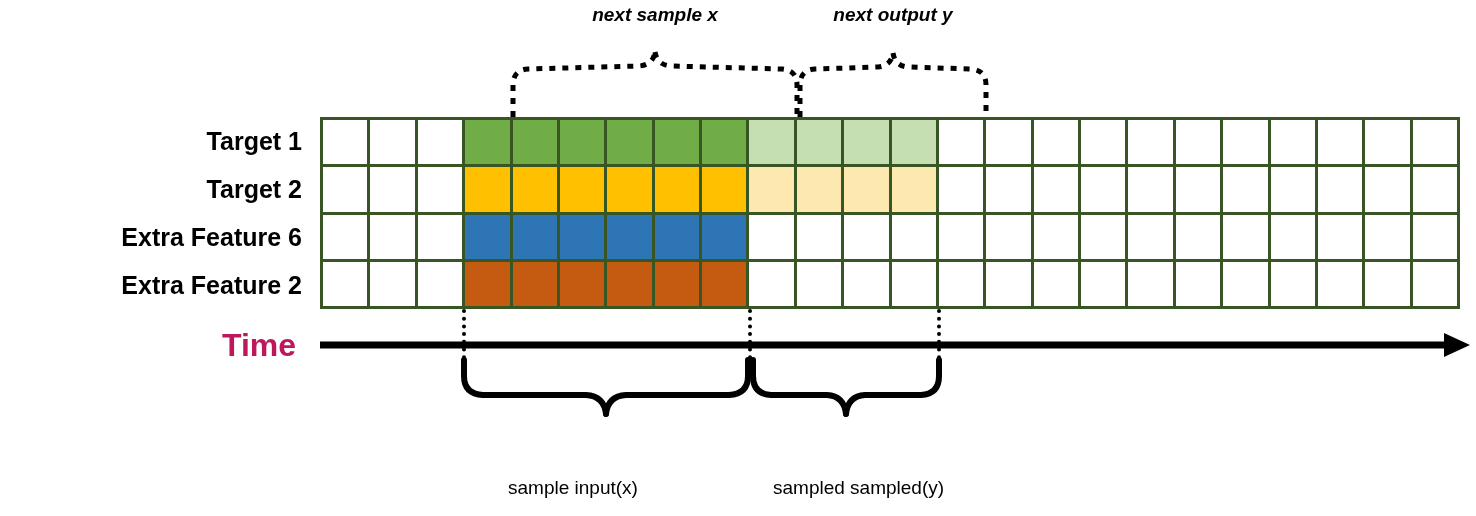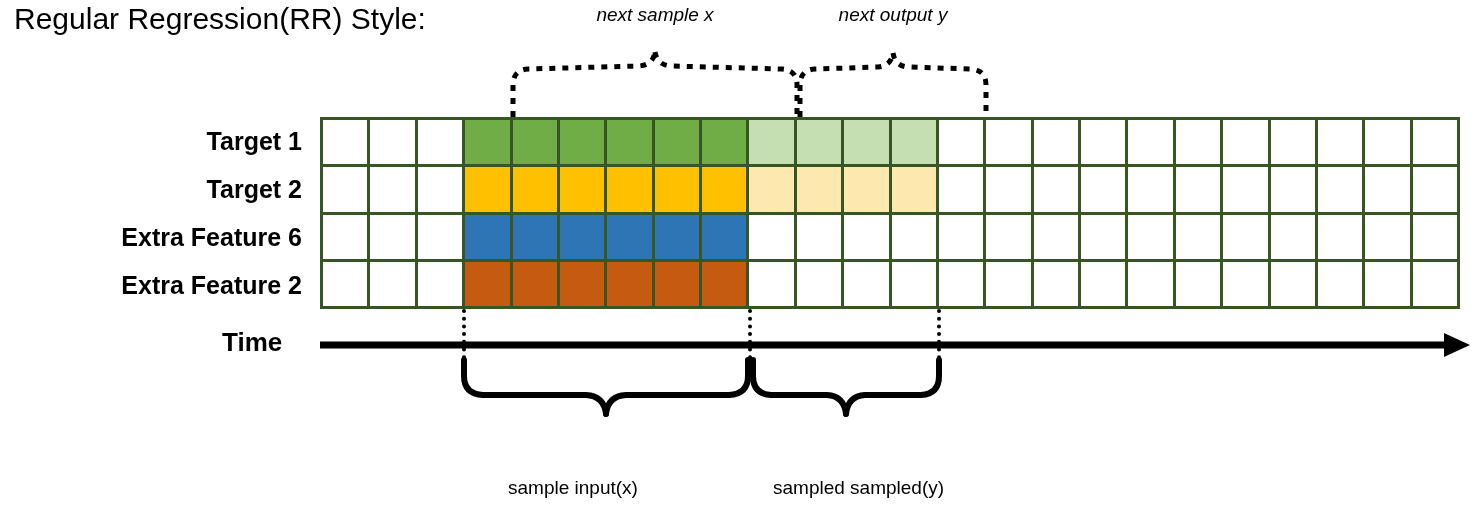--- a/index.html
+++ b/index.html
@@ -10,21 +10,21 @@
     font-family:"Liberation Sans","DejaVu Sans",sans-serif;
     overflow:hidden;
   }
   .ttl{
     position:absolute;left:14px;top:2px;
     font-size:30px;font-weight:400;color:#000;
     white-space:nowrap;letter-spacing:0px;
   }
   .samp-lbl{
     position:absolute;
-    font-size:19px;font-style:italic;font-weight:400;color:#000;
+    font-size:19px;font-style:italic;font-weight:700;color:#000;
     white-space:nowrap;text-align:center;
   }
   .rowlabels{
     position:absolute;left:0px;top:117px;width:310px;height:192px;
     display:flex;flex-direction:column;justify-content:flex-end;
   }
   .rowlabel{
     flex:1;display:flex;align-items:center;justify-content:flex-end;
     font-size:25px;font-weight:bold;color:#000;
     padding-right:8px;white-space:nowrap;line-height:1;
@@ -33,39 +33,38 @@
     position:absolute;left:320px;top:117px;
     width:1140px;height:192px;
     background:#375623;
     display:flex;flex-direction:column;
     gap:3px;padding:3px;box-sizing:border-box;
   }
   .grow{flex:1;display:flex;gap:3px;}
   .cell{flex:1;background:#ffffff;}
   .time-lbl{
     position:absolute;left:222px;top:327px;
-    font-size:26px;font-weight:bold;color:#000000;white-space:nowrap;
+    font-size:32px;font-weight:bold;color:#be185d;white-space:nowrap;
   }
   .time-axis{position:absolute;left:320px;top:331px;width:1150px;height:32px;}
   .cap{
     position:absolute;
     font-size:19px;font-weight:400;color:#000;
     line-height:1.33;white-space:pre;
   }
   .vline{
     position:absolute;width:0;border-left:4px dotted #000;
   }
   svg{display:block;overflow:visible;}
 </style>
 </head>
 <body>
 
 <div id="stage">
 
-  <div class="ttl">Regular Regression(RR) Style:</div>
 
   <div class="samp-lbl" style="left:513px;top:4px;width:284px;">next sample x</div>
   <div class="samp-lbl" style="left:800px;top:4px;width:186px;">next output y</div>
 
   <svg style="position:absolute;left:0;top:0;width:1476px;height:130px;">
     <g fill="none" stroke="#000" stroke-width="5" stroke-linecap="butt" stroke-dasharray="6,7">
       <path d="M513,117 L513,85 Q513,70 528,69 L639,66 Q653,65 655,52"></path>
       <path d="M655,52 Q657,65 671,66 L782,69 Q797,70 797,85 L797,117"></path>
       <path d="M800,117 L800,85 Q800,70 815,69 L878,67 Q891,66 893,53"></path>
       <path d="M893,53 Q895,66 908,67 L971,69 Q986,70 986,85 L986,117"></path>

